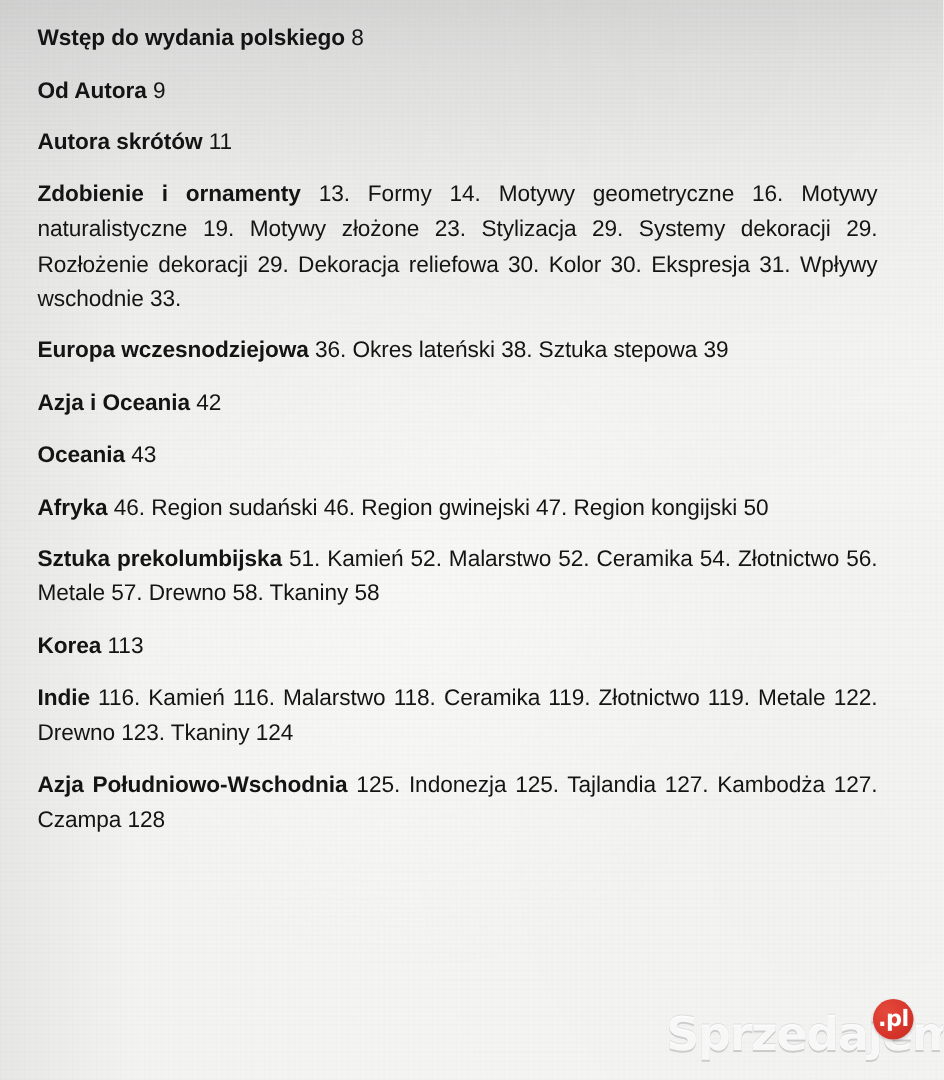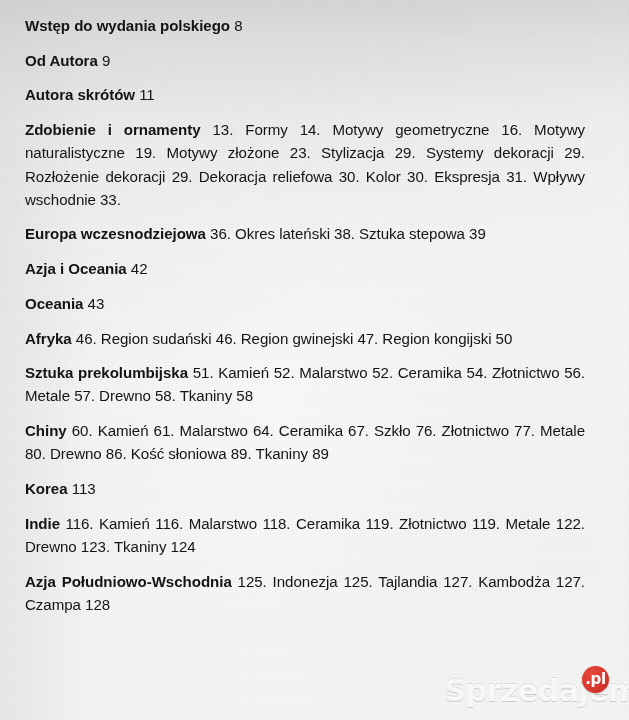--- a/index.html
+++ b/index.html
@@ -154,23 +154,20 @@
     </p>
 
     <p class="entry last-no-justify">
       <span class="hd">Afryka</span><span> 46. Region sudański 46. Region gwinejski 47. Region kongijski 50</span>
     </p>
 
     <p class="entry">
       <span class="hd">Sztuka prekolumbijska</span><span> 51. Kamień 52. Malarstwo 52. Ceramika 54. Złotnictwo 56. Metale 57. Drewno 58. Tkaniny 58</span>
     </p>
 
-    <p class="entry">
-      <span class="hd">Chiny</span><span> 60. Kamień 61. Malarstwo 64. Ceramika 67. Szkło 76. Złotnictwo 77. Metale 80. Drewno 86. Kość słoniowa 89. Tkaniny 89</span>
-    </p>
 
 
     <p class="entry last-no-justify">
       <span class="hd">Korea</span><span> 113</span>
     </p>
 
     <p class="entry">
       <span class="hd">Indie</span><span> 116. Kamień 116. Malarstwo 118. Ceramika 119. Złotnictwo 119. Metale 122. Drewno 123. Tkaniny 124</span>
     </p>
 

